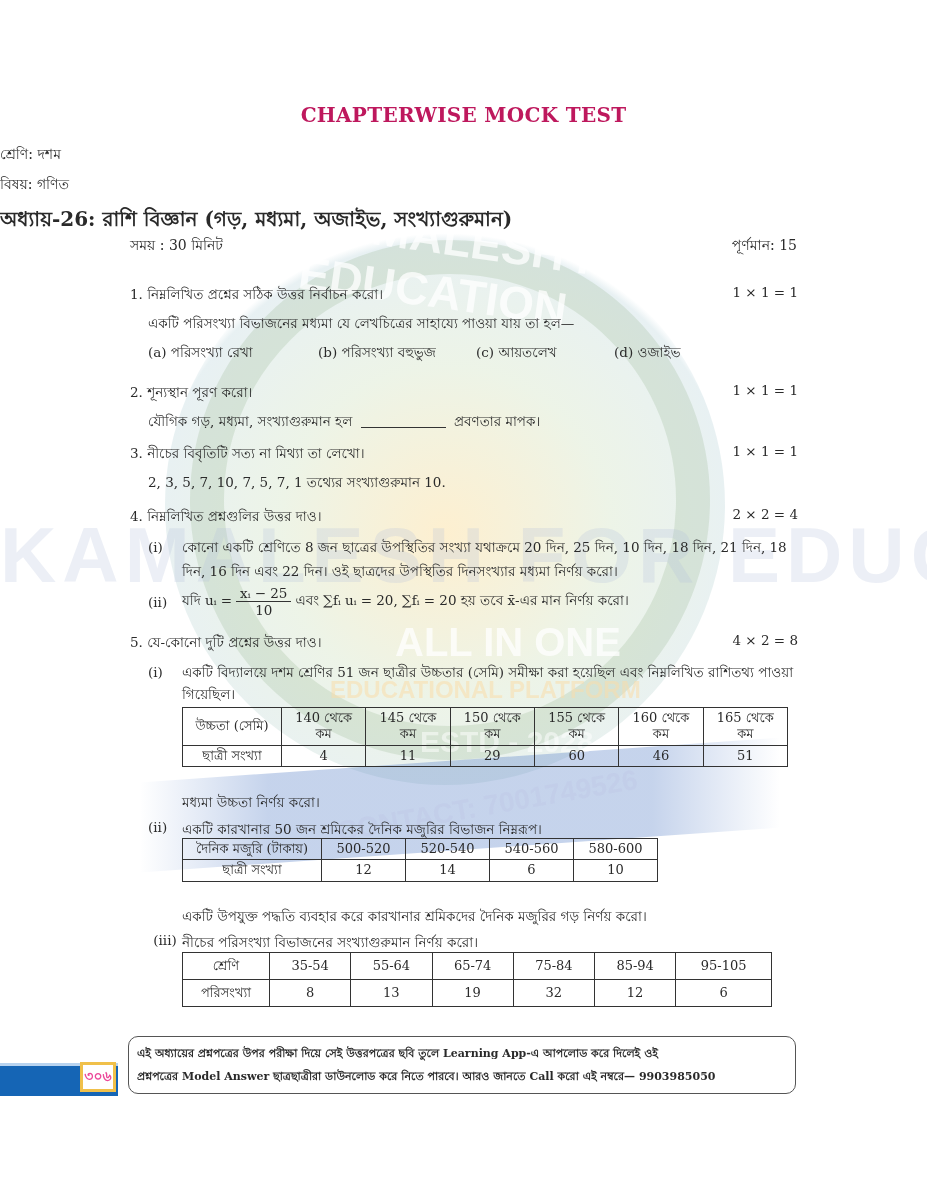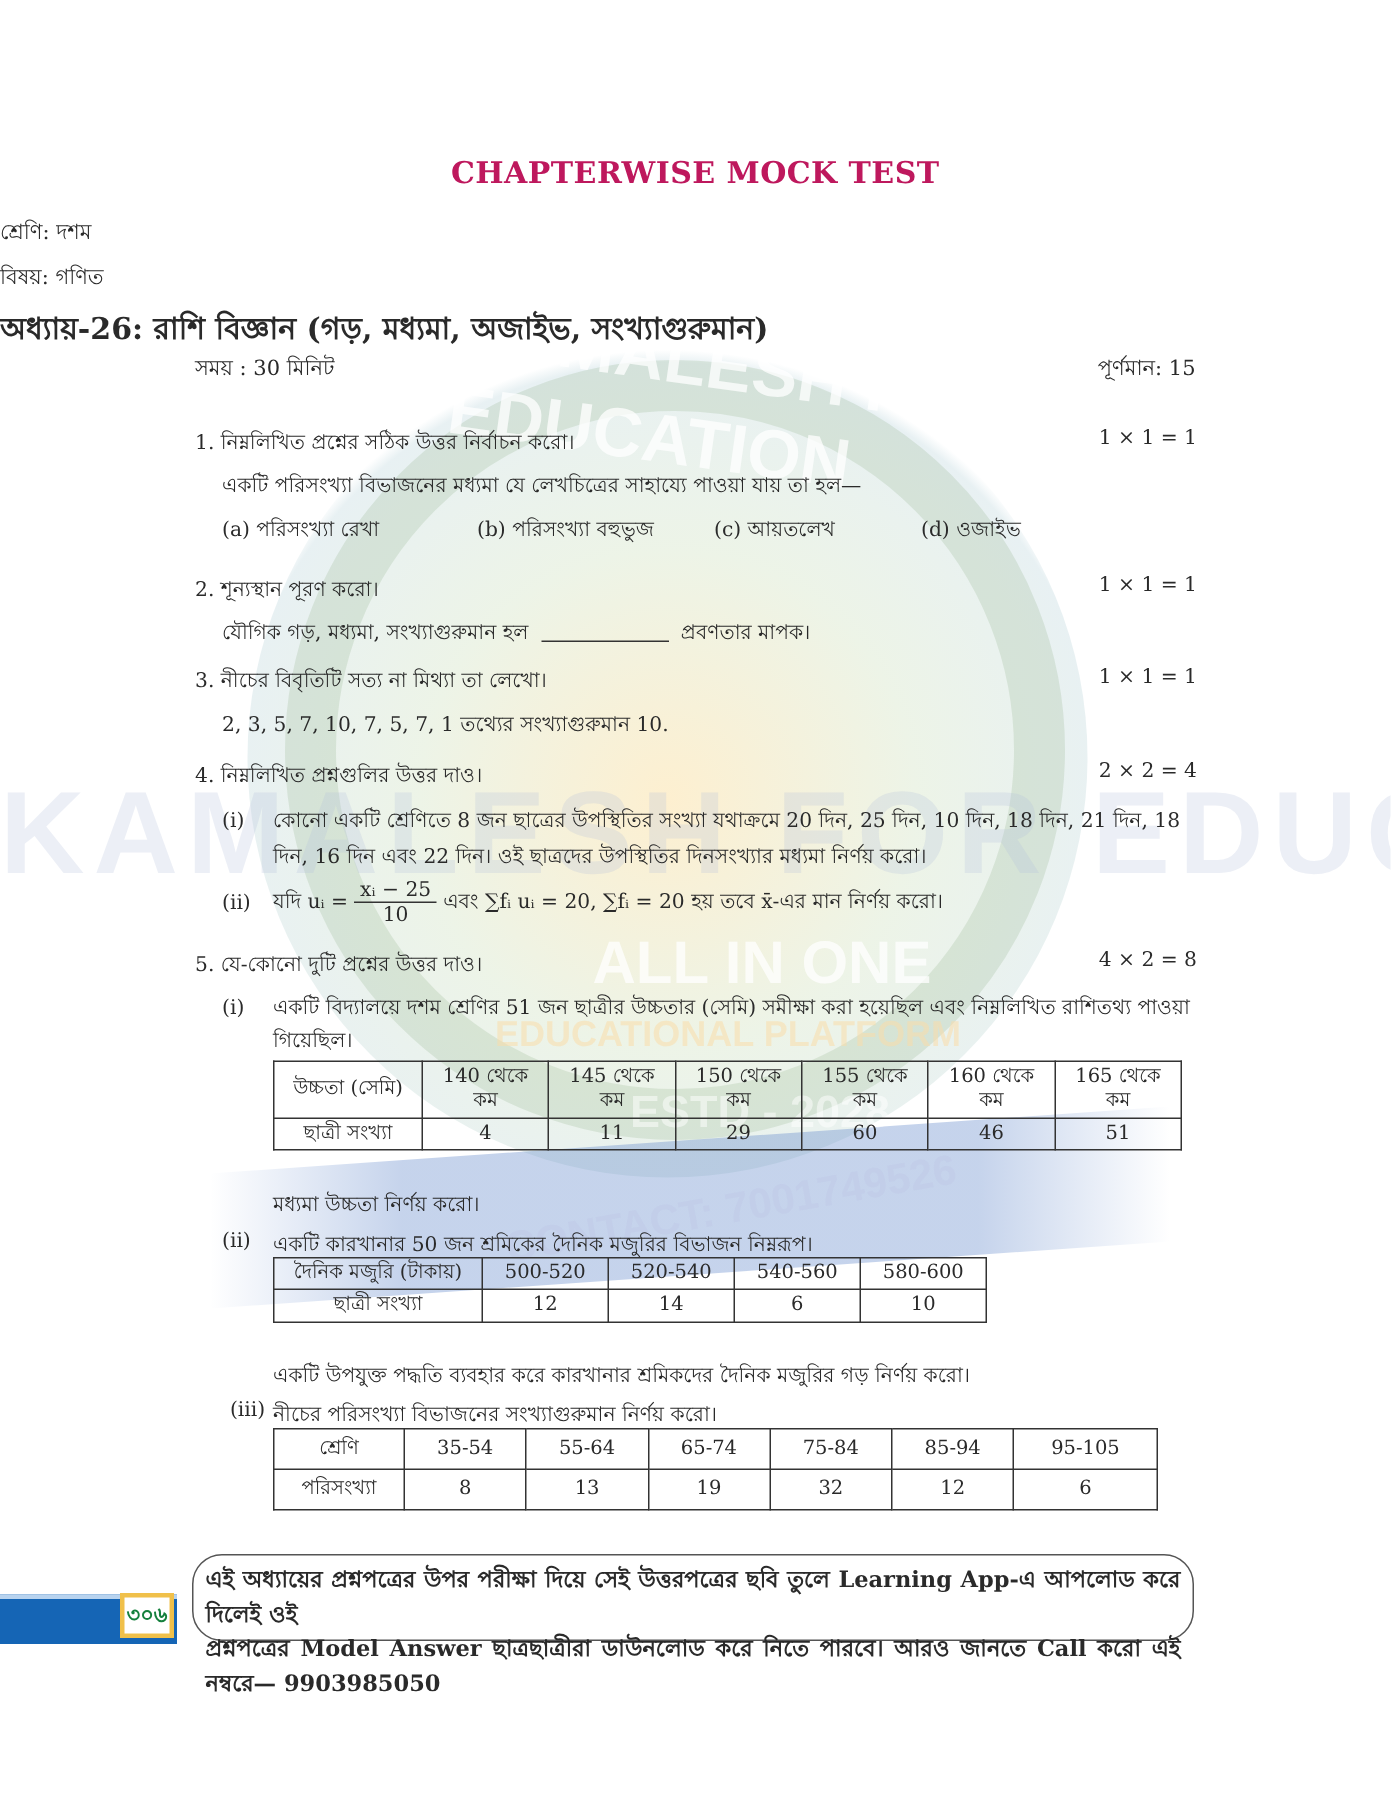--- a/index.html
+++ b/index.html
@@ -35,22 +35,22 @@
   .blank { display:inline-block; width:85px; border-bottom:1px solid #333; margin:0 4px; vertical-align:-2px; }
 
   .frac { display:inline-flex; flex-direction:column; align-items:center; vertical-align:middle; margin:0 4px; }
   .frac .num { border-bottom:1px solid #333; padding:0 4px; }
   .frac .den { padding:0 4px; }
 
   table.dt { border-collapse:collapse; position:absolute; font-size:13px; }
   table.dt td { border:1.5px solid #333; text-align:center; padding:2px 4px; line-height:1.25; }
 
   .footer-bar { position:absolute; left:0; top:1063px; width:118px; height:30px; background:#1565b5; border-top:3px solid #b8d3ef; }
-  .page-no { position:absolute; left:80px; top:1062px; width:36px; height:30px; background:#fff; border:3px solid #f0c04a; box-sizing:border-box; display:flex; align-items:center; justify-content:center; font-size:14px; font-weight:bold; color:#15803d; }
-  .footer-box { position:absolute; left:128px; top:1036px; width:668px; height:58px; border:1.5px solid #555; border-radius:20px; box-sizing:border-box; padding:5px 8px; font-size:15px; line-height:23px; font-weight:bold; text-align:justify; }
+  .page-no { position:absolute; left:80px; top:1062px; width:36px; height:30px; background:#fff; border:3px solid #f0c04a; box-sizing:border-box; display:flex; align-items:center; justify-content:center; font-size:14px; font-weight:bold; color:#ec4899; }
+  .footer-box { position:absolute; left:128px; top:1036px; width:668px; height:58px; border:1.5px solid #555; border-radius:10px; box-sizing:border-box; padding:5px 8px; font-size:11px; line-height:23px; font-weight:bold; text-align:justify; }
 </style>
 </head>
 <body>
 
 <div class="wm wm-circle"></div>
 <div class="wm wm-ring"></div>
 <div class="wm wm-band">KAMALESH FOR EDUCATION</div>
 <div class="wm wm-arc">KAMALESH FOR EDUCATION</div>
 <div class="wm wm-ribbon"></div>
 <div class="wm wm-allinone">ALL IN ONE</div>

